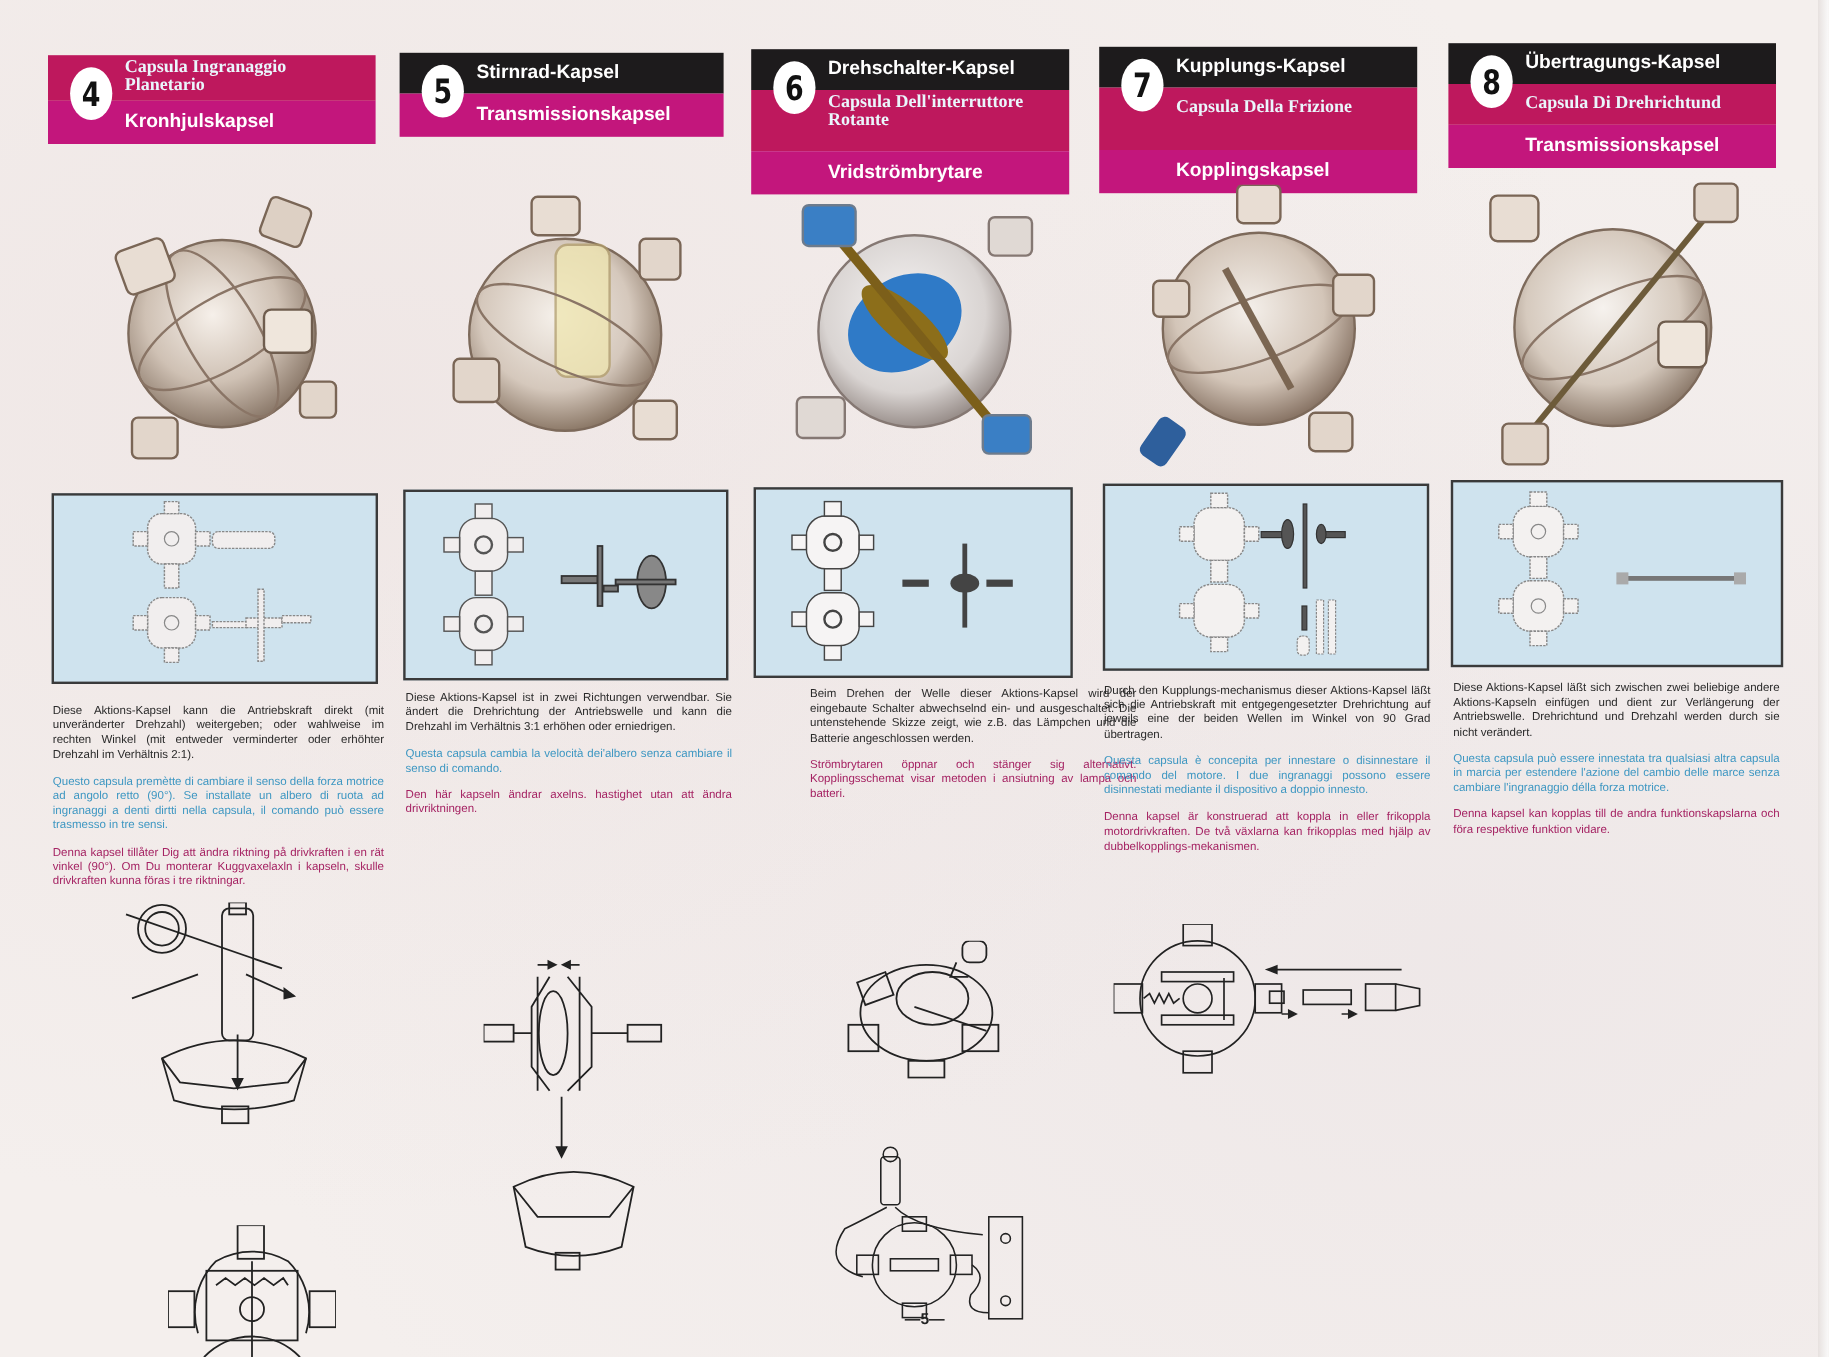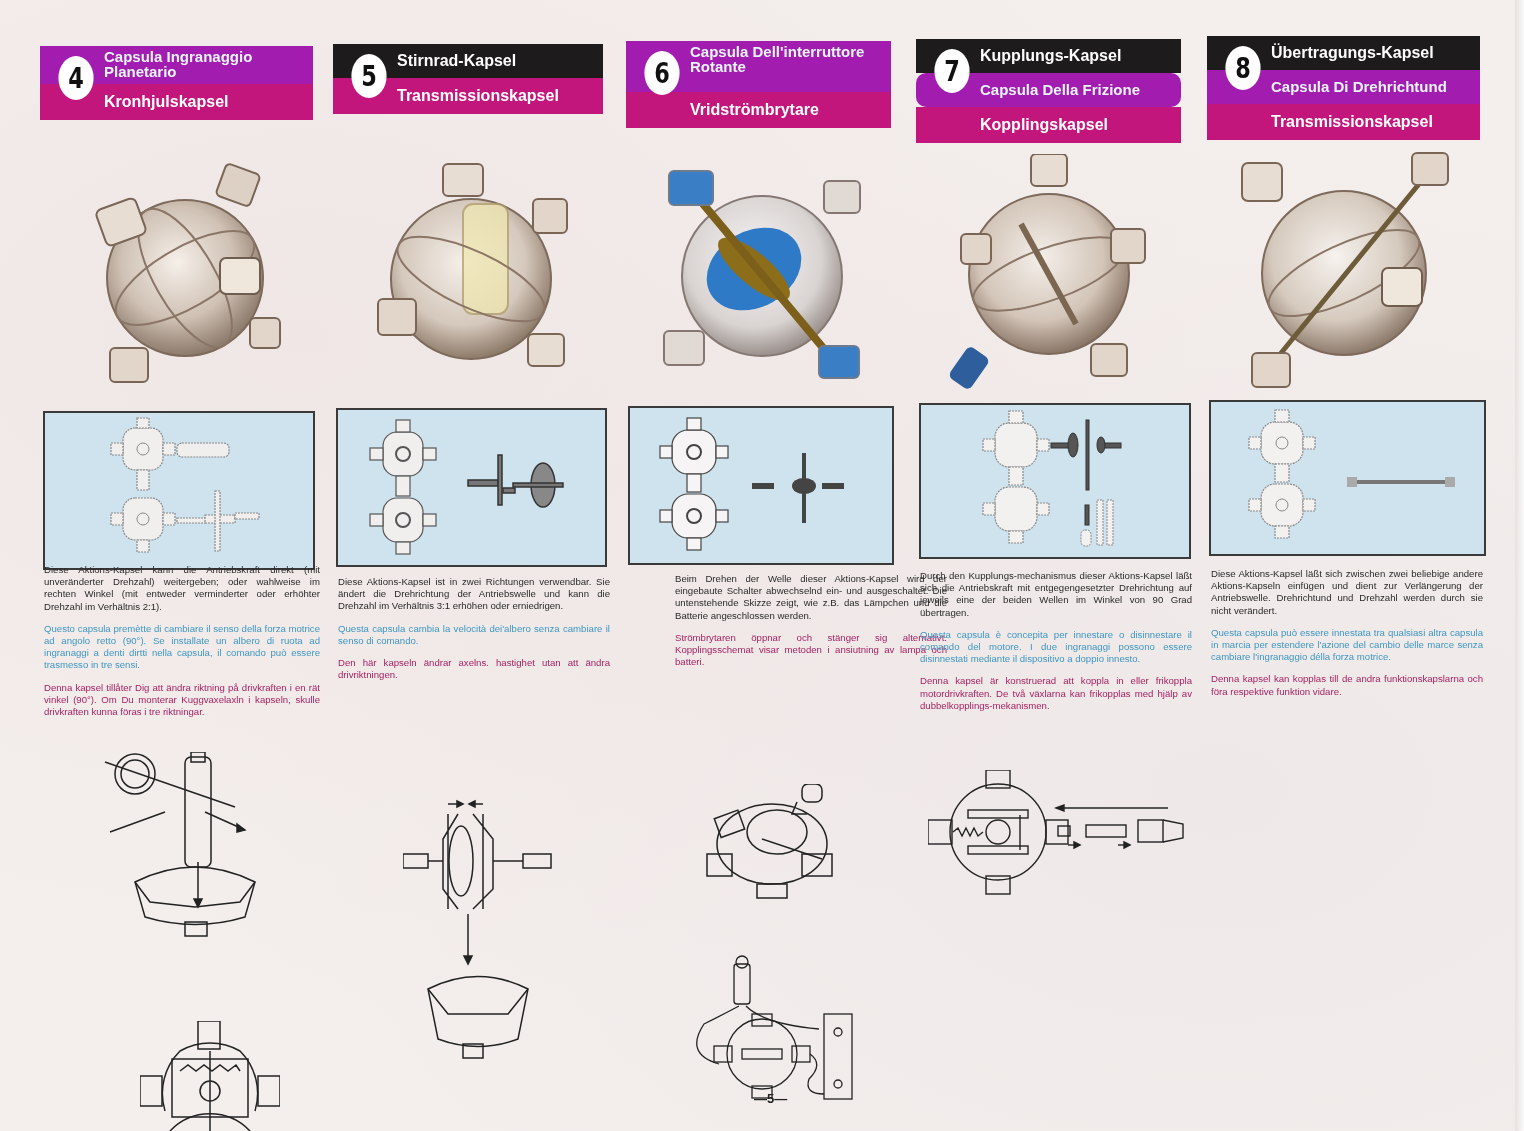--- a/index.html
+++ b/index.html
@@ -12,21 +12,21 @@
     position: absolute; inset: 0;
     background:
       radial-gradient(ellipse at 20% 30%, rgba(230,215,215,0.35), transparent 60%),
       radial-gradient(ellipse at 80% 70%, rgba(225,215,220,0.3), transparent 60%),
       #f4efed;
   }
   .fold { position: absolute; left: 1515px; top: 0; width: 9px; height: 1131px; background: linear-gradient(90deg, #e7e1df, #fafafa); }
   .column { position: absolute; }
   .header { position: absolute; left: 0; top: 0; width: 100%; }
   .hb-black { background: #1d1b1c; height: 34px; position: relative; }
-  .hb-blue { background: #a21caf; position: relative; }
+  .hb-blue { background: #be185d; position: relative; font-family: Liberation Serif, serif; }
   .hb-pink { background: #c3167c; height: 36px; position: relative; }
   .hb-black span, .hb-blue span, .hb-pink span {
     position: absolute; left: 64px; color: #fff; font-weight: bold; white-space: nowrap;
   }
   .hb-black span { top: 8px; font-size: 16px; }
   .hb-blue span { top: 3px; font-size: 15px; line-height: 15px; color: #eaf6fc; }
   .hb-pink span { top: 9px; font-size: 16px; }
   .num-circle {
     position: absolute; left: 14px; top: 10px; width: 44px; height: 44px; border-radius: 50%;
     background: #fff; color: #111; font-weight: bold; font-size: 28px;
@@ -97,21 +97,21 @@
         <rect x="132" y="30" width="52" height="14" rx="5"></rect>
         <rect x="132" y="105" width="30" height="5"></rect>
           <rect x="160" y="102" width="30" height="8"></rect>
           <rect x="170" y="78" width="5" height="60"></rect>
           <rect x="190" y="100" width="24" height="6"></rect>
       </g>
       <circle cx="98" cy="36" r="6" fill="none" stroke="#888"></circle>
         <circle cx="98" cy="106" r="6" fill="none" stroke="#888"></circle>
     </svg>
   </div>
-  <div class="desc" style="left:4px; top:518px; width:276px;">
+  <div class="desc" style="left:4px; top:541px; width:276px;">
     <p class="de">Diese Aktions-Kapsel kann die Antriebskraft direkt (mit unveränderter Drehzahl) weitergeben; oder wahlweise im rechten Winkel (mit entweder verminderter oder erhöhter Drehzahl im Verhältnis 2:1).</p>
     <p class="it">Questo capsula premètte di cambiare il senso della forza motrice ad angolo retto (90°). Se installate un albero di ruota ad ingranaggi a denti dirtti nella capsula, il comando può essere trasmesso in tre sensi.</p>
     <p class="sv">Denna kapsel tillåter Dig att ändra riktning på drivkraften i en rät vinkel (90°). Om Du monterar Kuggvaxelaxln i kapseln, skulle drivkraften kunna föras i tre riktningar.</p>
   </div>
   <div class="illus" style="left:55px; top:706px; width:190px; height:190px;">
     <svg width="190" height="190" viewBox="0 0 190 190" fill="none" stroke="#222" stroke-width="1.5">
       <circle cx="40" cy="22" r="20"></circle>
         <circle cx="40" cy="22" r="14"></circle>
         <line x1="10" y1="10" x2="140" y2="55"></line>
       <rect x="90" y="5" width="26" height="110" rx="6"></rect>
@@ -216,20 +216,23 @@
       <path d="M25 190 Q75 165 125 190 L115 240 Q75 255 35 240 Z"></path>
         <path d="M25 190 L45 215 L105 215 L125 190"></path>
         <rect x="60" y="245" width="20" height="14"></rect>
     </svg>
   </div>
 </div>
 
 <div class="column" style="left:626px; top:41px; width:265px; height:1040px;">
   <div class="header">
     <div class="num-circle">6</div>
+    <div class="hb-black">
+        <span>Drehschalter-Kapsel</span>
+      </div>
     <div class="hb-blue" style="height:51px;">
         <span style="white-space:normal; width:200px;">Capsula Dell'interruttore Rotante</span>
       </div>
     <div class="hb-pink">
         <span>Vridströmbrytare</span>
       </div>
   </div>
   <div class="photo" style="left:28px; top:120px; width:215px; height:230px;">
     <svg width="215" height="230" viewBox="0 0 215 230">
       <defs>
@@ -308,21 +311,21 @@
     </svg>
   </div>
 </div>
 
 <div class="column" style="left:916px; top:39px; width:265px; height:1040px;">
   <div class="header">
     <div class="num-circle">7</div>
     <div class="hb-black">
         <span>Kupplungs-Kapsel</span>
       </div>
-    <div class="hb-blue" style="height:34px;border-radius:10px;">
+    <div class="hb-blue" style="height:52px;">
         <span style="top:9px;">Capsula Della Frizione</span>
       </div>
     <div class="hb-pink">
         <span>Kopplingskapsel</span>
       </div>
   </div>
   <div class="photo" style="left:25px; top:115px; width:215px; height:240px;">
     <svg width="215" height="240" viewBox="0 0 215 240">
       <defs>
           <radialGradient id="g7" cx="45%" cy="40%" r="60%">

